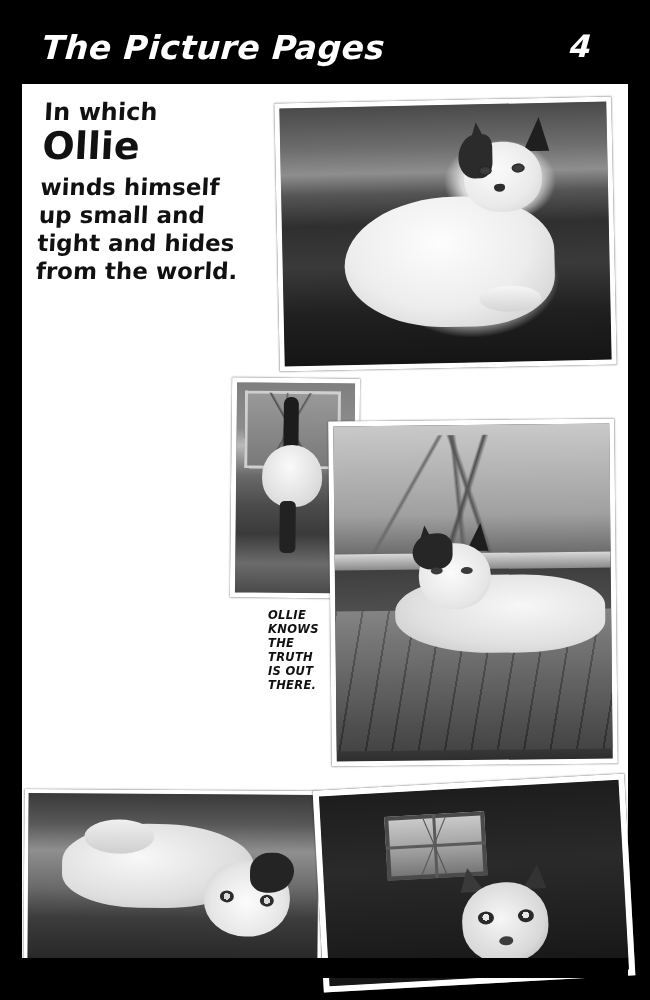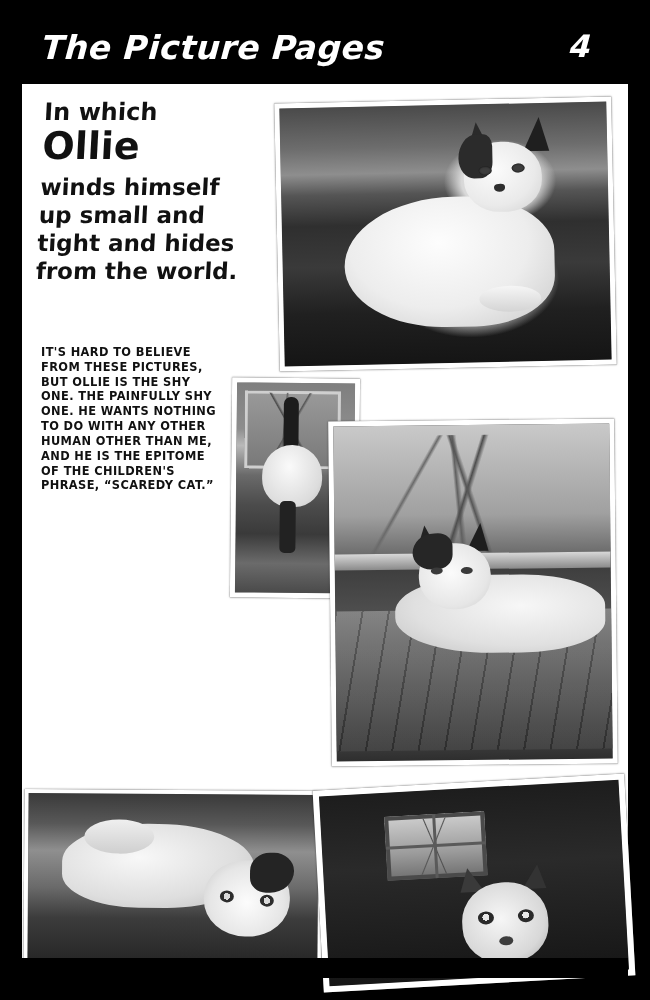--- a/index.html
+++ b/index.html
@@ -462,18 +462,18 @@
     <div class="masthead-pageno">4</div>
   </div>
 
   <div class="headline">
     <div class="hl-inwhich">In which</div>
     <div class="hl-name">Ollie</div>
     <div class="hl-rest">winds himself up small and tight and hides from the world.</div>
   </div>
 
   <div class="bodycopy">
-    <p>It's hard to believe from these pictures, but Ollie is the shy one. The painfully shy one. He wants nothing to do with any other human other than me, and he is the epitome of the children's phrase, “scaredy cat.”</p>
-  </div>
-
+  </div>
+
+  <div class="caption">Ollie knows the truth is out there.</div>
 
   <div class="footbar"></div>
 </div>
 
 </body></html>

